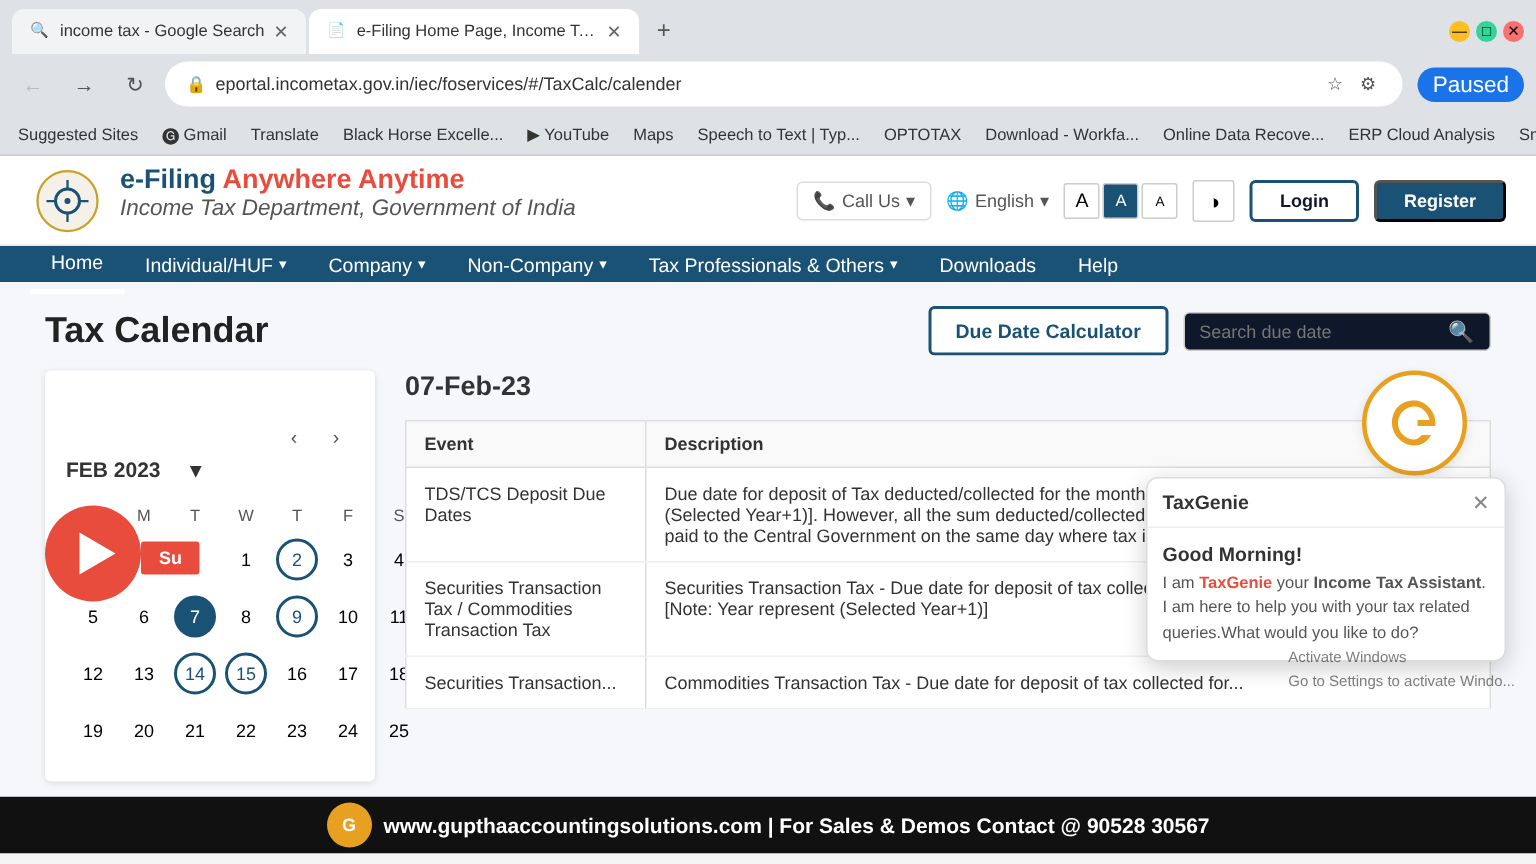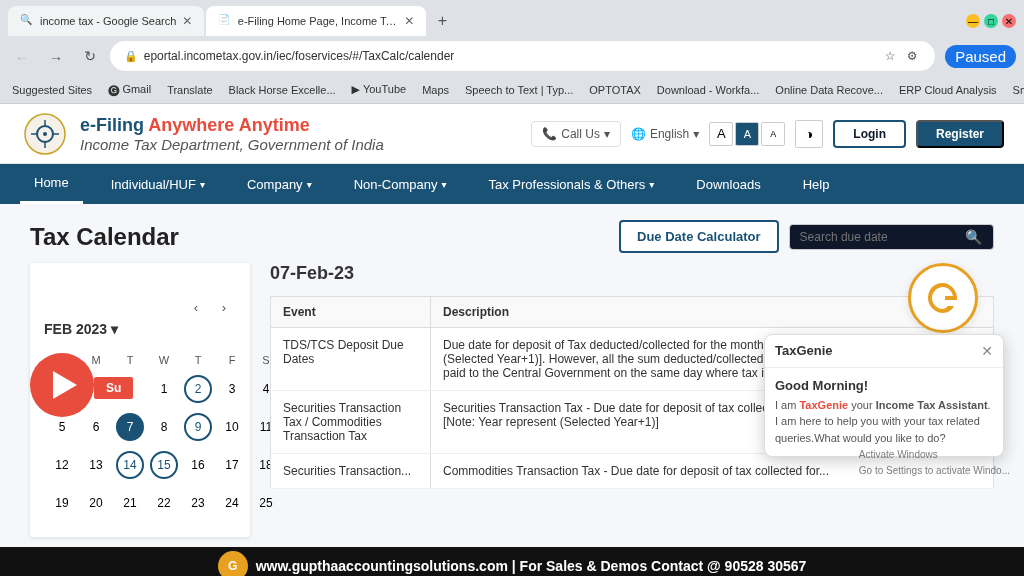--- a/index.html
+++ b/index.html
@@ -30,49 +30,49 @@
     .address-icons { display: flex; gap: 4px; align-items: center; }
     .addr-icon { width: 18px; height: 18px; display: flex; align-items: center; justify-content: center; color: #555; font-size: 12px; cursor: pointer; border-radius: 50%; }
     .paused-btn { background: #1a73e8; color: #fff; border-radius: 14px; padding: 3px 10px; font-size: 15px; cursor: pointer; margin-left: 4px; }
 
     
     .bookmarks-bar { background: #dee1e6; padding: 2px 8px; display: flex; align-items: center; gap: 8px; height: 28px; font-size: 11px; color: #333; border-bottom: 1px solid #ccc; overflow: hidden; }
     .bookmark-item { display: flex; align-items: center; gap: 3px; cursor: pointer; white-space: nowrap; padding: 2px 4px; border-radius: 4px; }
 
     
     .site-header { background: #fff; padding: 8px 20px; display: flex; align-items: center; justify-content: space-between; border-bottom: 1px solid #e5e5e5; height: 60px; }
-    .logo-area { display: flex; align-items: center; gap: 10px; }
+    .logo-area { display: flex; gap: 10px; }
     .logo-emblem { width: 50px; height: 50px; background: #fff; display: flex; align-items: center; justify-content: center; }
     .logo-emblem svg { width: 44px; height: 44px; }
     .logo-text { display: flex; flex-direction: column; }
     .header-right { display: flex; align-items: center; gap: 10px; }
     .call-us-btn { display: flex; align-items: center; gap: 4px; color: #555; font-size: 12px; cursor: pointer; border: 1px solid #ddd; padding: 5px 10px; border-radius: 4px; }
     .english-btn { display: flex; align-items: center; gap: 4px; color: #555; font-size: 12px; cursor: pointer; }
     .text-size-btns { display: flex; gap: 2px; align-items: center; }
     .text-size-btn { width: 24px; height: 24px; border: 1px solid #ccc; display: flex; align-items: center; justify-content: center; cursor: pointer; font-size: 11px; border-radius: 2px; }
     .contrast-btn { width: 28px; height: 28px; border: 1px solid #ccc; display: flex; align-items: center; justify-content: center; cursor: pointer; font-size: 14px; border-radius: 2px; background: #fff; }
     .login-btn { background: #fff; border: 2px solid #1a5276; color: #0f172a; padding: 5px 18px; border-radius: 4px; font-weight: bold; cursor: pointer; font-size: 12px; text-align: right; }
     .register-btn { background: #1a5276; color: #fff; padding: 5px 18px; border-radius: 4px; font-weight: bold; cursor: pointer; font-size: 12px; }
 
     
-    .nav-menu { background: #1a5276; display: flex; align-items: center; height: 40px; padding: 0 20px; gap: 14px; }
+    .nav-menu { background: #1a5276; display: flex; align-items: center; height: 24px; padding: 0 20px; }
     .nav-item { color: #fff; padding: 0 14px; height: 40px; display: flex; align-items: center; font-size: 13px; cursor: pointer; white-space: nowrap; gap: 4px; }
     .nav-item.active { border-bottom: 3px solid #fff; }
     .nav-arrow { font-size: 10px; }
     .page-title { font-size: 24px; font-weight: bold; color: #222; }
     .page-title-actions { display: flex; gap: 10px; align-items: center; }
     .due-date-btn { background: #fff; border: 2px solid #1a5276; color: #1a5276; padding: 7px 16px; border-radius: 4px; font-size: 13px; font-weight: bold; cursor: pointer; }
     .search-box { display: flex; align-items: center; border: 1px solid #ccc; border-radius: 4px; background: #0f172a; padding: 4px 10px; gap: 6px; }
     .search-input { border: none; outline: none; font-size: 12px; color: #888; width: 160px; background: transparent; }
     .search-icon { color: #888; font-size: 14px; cursor: pointer; }
 
     
     .calendar-card { background: #fff; border-radius: 4px; box-shadow: 0 1px 4px rgba(0,0,0,0.12); padding: 14px; }
     .calendar-header { display: flex; align-items: center; justify-content: space-between; margin-bottom: 12px; }
-    .cal-month { font-size: 14px; font-weight: bold; color: #333; display: flex; align-items: center; gap: 4px; cursor: pointer; margin-top: 44px; }
+    .cal-month { font-size: 14px; font-weight: bold; color: #333; display: flex; align-items: center; gap: 20px; cursor: pointer; margin-top: 44px; }
     .cal-nav { display: flex; gap: 4px; }
     .cal-nav-btn { width: 24px; height: 24px; display: flex; align-items: center; justify-content: center; cursor: pointer; color: #555; border-radius: 50%; }
     .cal-grid { width: 100%; }
     .cal-grid th { text-align: center; font-size: 11px; color: #555; padding: 3px 0; font-weight: normal; }
     .cal-grid td { text-align: center; font-size: 12px; padding: 4px 2px; cursor: pointer; }
     .cal-day { width: 28px; height: 28px; display: flex; align-items: center; justify-content: center; margin: 0 auto; border-radius: 50%; }
     .cal-day.selected { background: #1a5276; color: #fff; }
     .cal-day.has-event { border: 2px solid #1a5276; color: #1a5276; }
 
     

